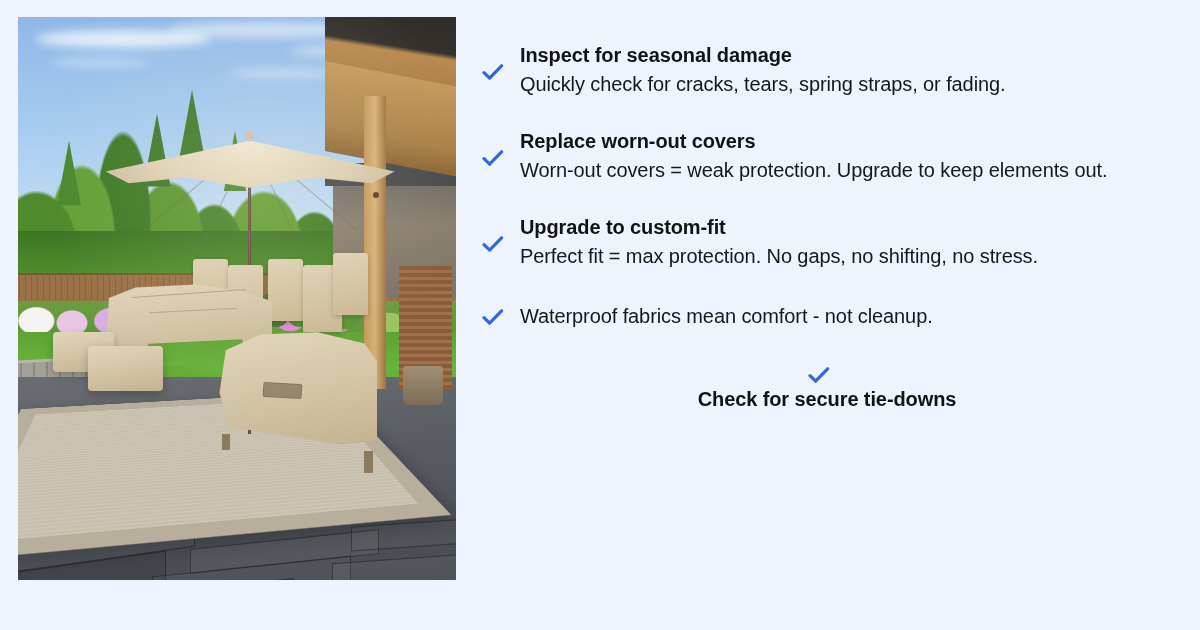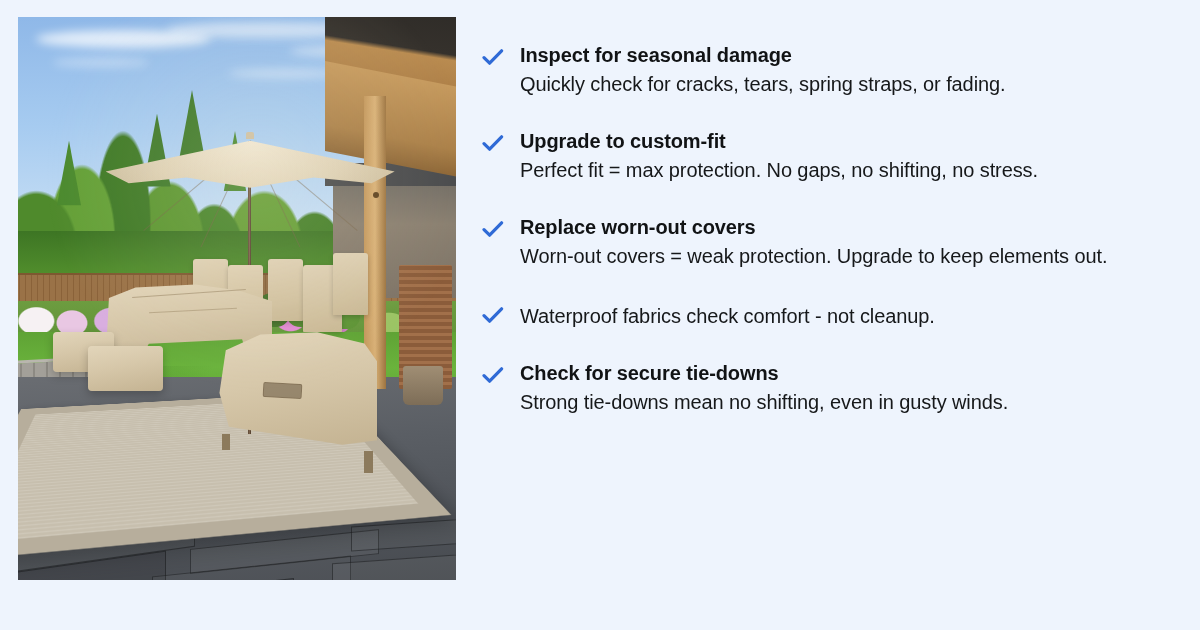--- a/index.html
+++ b/index.html
@@ -349,24 +349,24 @@
   
   .checklist {
     position: absolute;
     left: 482px;
     top: 42px;
     width: 690px;
   }
 
   .item {
     display: flex;
-    align-items: flex-start;
+    align-items: center;
     margin-bottom: 29px;
   }
-  .item:last-child { margin-bottom: 6px; }
+  .item:last-child { margin-bottom: 6px; flex-direction: column; }
 
   .check-icon {
     flex: 0 0 auto;
     width: 22px;
     height: 26px;
     margin-right: 16px;
     display: flex;
     align-items: center;
     justify-content: center;
     padding-top: 3px;
@@ -495,54 +495,53 @@
       </div>
     </div>
 
     <div class="item">
       <span class="check-icon">
         <svg width="22" height="18" viewBox="0 0 22 18" aria-hidden="true">
           <path d="M2 9.6 L7.6 15.2 L19.6 2.8" fill="none" stroke="#2f6ad6" stroke-width="3.2" stroke-linecap="round" stroke-linejoin="round"></path>
         </svg>
       </span>
       <div class="item-body">
-        <div class="item-title">Upgrade to custom-fit</div>
-        <div class="item-desc">Perfect fit = max protection. No gaps, no shifting, no stress.</div>
+        <div class="item-title">Replace worn-out covers</div>
+        <div class="item-desc">Worn-out covers = weak protection. Upgrade to keep elements out.</div>
       </div>
     </div>
 
     <div class="item">
       <span class="check-icon">
         <svg width="22" height="18" viewBox="0 0 22 18" aria-hidden="true">
           <path d="M2 9.6 L7.6 15.2 L19.6 2.8" fill="none" stroke="#2f6ad6" stroke-width="3.2" stroke-linecap="round" stroke-linejoin="round"></path>
         </svg>
       </span>
       <div class="item-body">
-        <div class="item-title">Replace worn-out covers</div>
-        <div class="item-desc">Worn-out covers = weak protection. Upgrade to keep elements out.</div>
+        <div class="item-title">Upgrade to custom-fit</div>
+        <div class="item-desc">Perfect fit = max protection. No gaps, no shifting, no stress.</div>
       </div>
     </div>
 
     <div class="item">
       <span class="check-icon">
         <svg width="22" height="18" viewBox="0 0 22 18" aria-hidden="true">
           <path d="M2 9.6 L7.6 15.2 L19.6 2.8" fill="none" stroke="#2f6ad6" stroke-width="3.2" stroke-linecap="round" stroke-linejoin="round"></path>
         </svg>
       </span>
       <div class="item-body">
-        <div class="item-desc">Waterproof fabrics check comfort - not cleanup.</div>
+        <div class="item-desc">Waterproof fabrics mean comfort - not cleanup.</div>
       </div>
     </div>
 
     <div class="item">
       <span class="check-icon">
         <svg width="22" height="18" viewBox="0 0 22 18" aria-hidden="true">
           <path d="M2 9.6 L7.6 15.2 L19.6 2.8" fill="none" stroke="#2f6ad6" stroke-width="3.2" stroke-linecap="round" stroke-linejoin="round"></path>
         </svg>
       </span>
       <div class="item-body">
         <div class="item-title">Check for secure tie-downs</div>
-        <div class="item-desc">Strong tie-downs mean no shifting, even in gusty winds.</div>
       </div>
     </div>
 
   </div>
 </div>
 
 </body></html>

